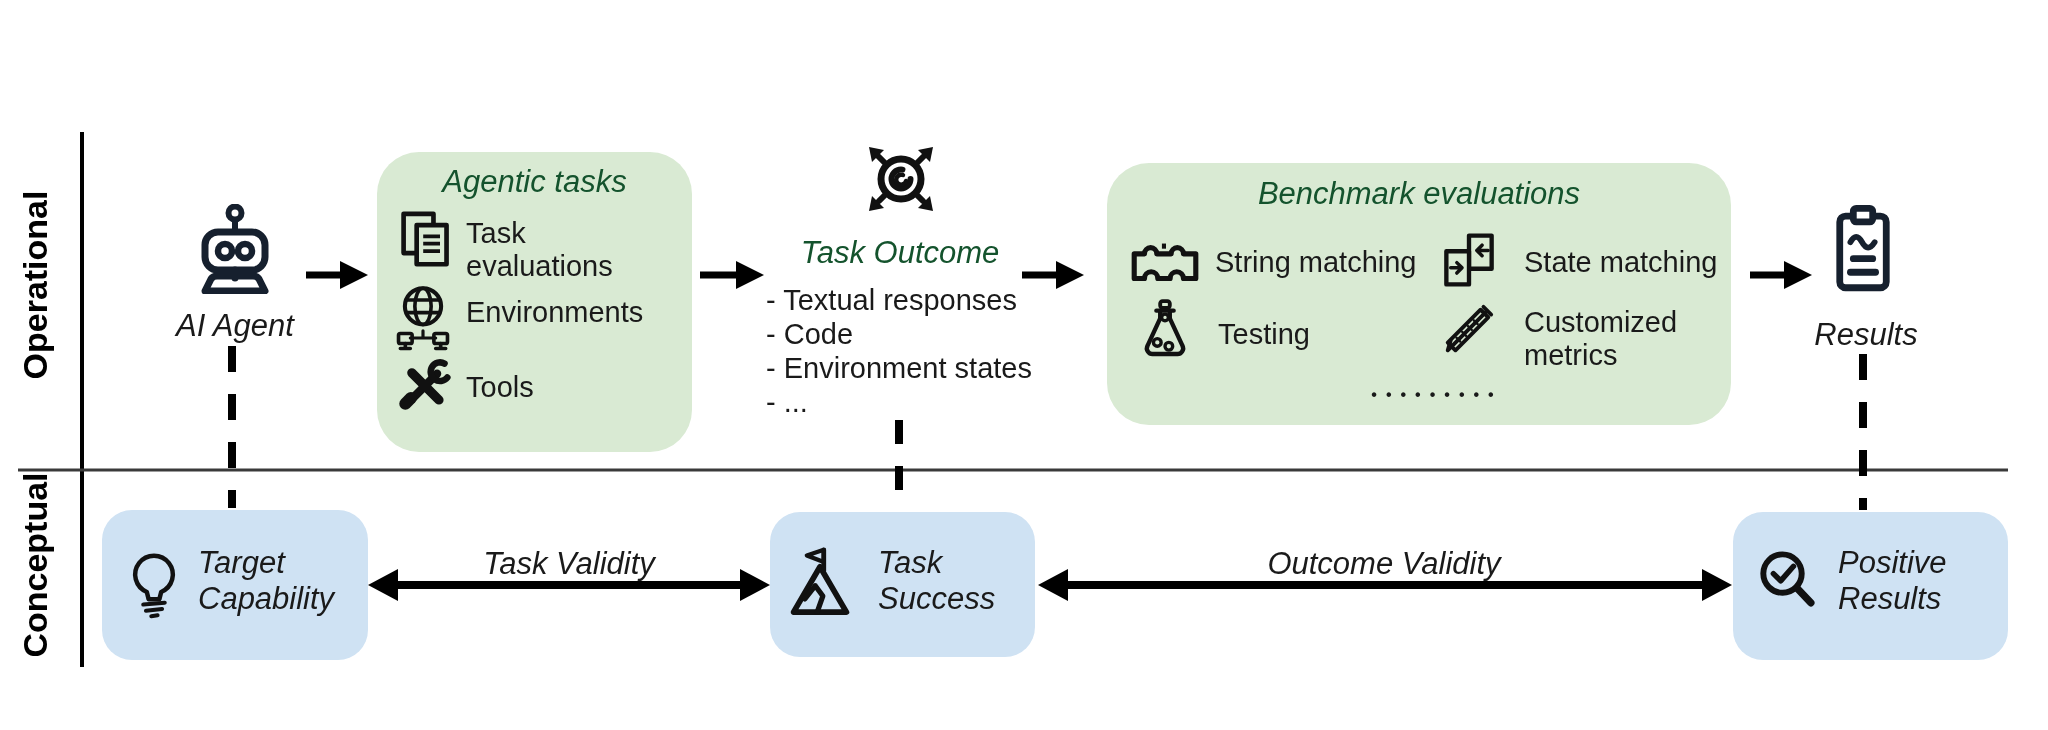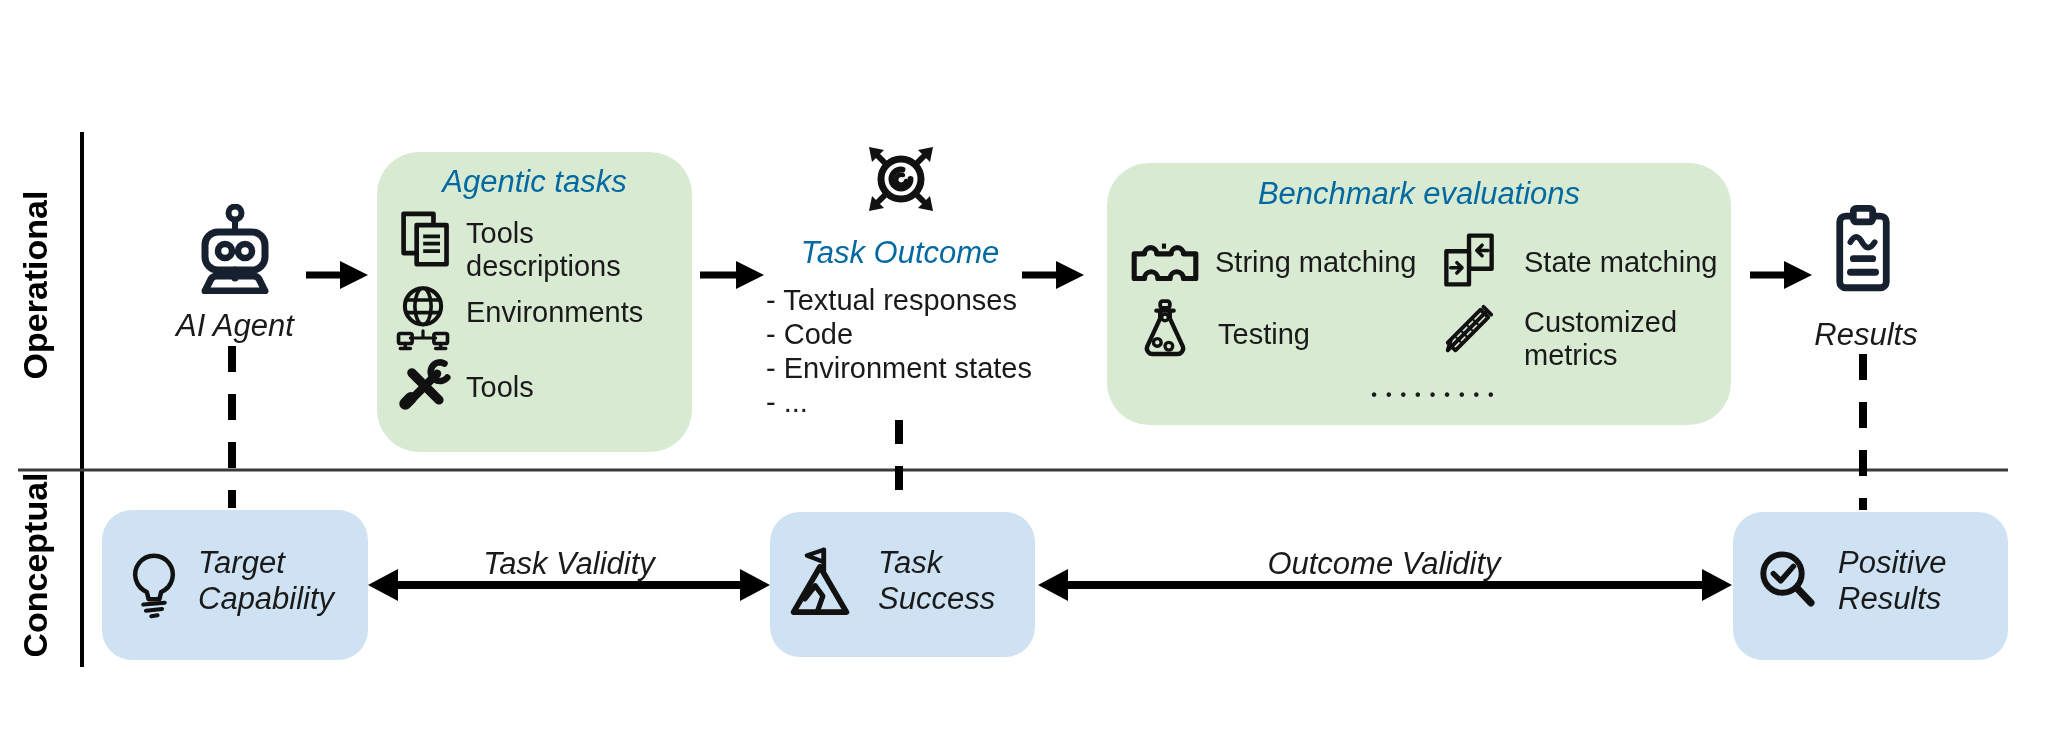--- a/index.html
+++ b/index.html
@@ -3,21 +3,21 @@
 <meta charset="utf-8">
 <style>
   html,body{margin:0;padding:0;background:#ffffff;}
   .canvas{
     position:relative;width:2048px;height:730px;background:#ffffff;
     font-family:"Liberation Sans",sans-serif;color:#111;overflow:hidden;
   }
   svg.overlay{position:absolute;left:0;top:0;width:2048px;height:730px;pointer-events:none;}
   .greenbox{position:absolute;background:#d9ead3;border-radius:42px;}
   .bluebox{position:absolute;background:#cfe2f3;border-radius:30px;}
-  .boxtitle{position:absolute;font-style:italic;font-size:31px;text-align:center;color:#0369a1;}
+  .boxtitle{position:absolute;font-style:italic;font-size:31px;text-align:center;color:#14532d;}
   .lbl{position:absolute;font-size:29px;color:#1a1a1a;line-height:33px;}
   .ital{font-style:italic;font-size:31px;}
   .center{text-align:center;margin-top:8px;}
   .axis-lbl{position:absolute;width:340px;height:40px;font-weight:bold;font-size:34px;
     text-align:center;transform:rotate(-90deg);color:#000;}
   .bullets{white-space:pre-line;}
   .big-lbl{line-height:36px;}
   .dots{position:absolute;font-size:16px;letter-spacing:9px;font-weight:bold;color:#1a1a1a;text-align:center;}
   .icon{position:absolute;}
 </style>
@@ -94,21 +94,21 @@
 
   <div class="boxtitle" style="left:377px;top:164px;width:315px;">Agentic tasks</div>
 
   <svg class="icon" style="left:398px;top:210px;" width="56" height="60" viewBox="0 0 60 64">
     <g stroke="#111" fill="none" stroke-linejoin="round">
       <rect x="6" y="4" width="32" height="42" stroke-width="5"></rect>
       <rect x="20" y="16" width="32" height="42" stroke-width="5" fill="#d9ead3"></rect>
       <path d="M27,28 H45 M27,36 H45 M27,44 H45" stroke-width="4"></path>
     </g>
   </svg>
-  <div class="lbl" style="left:466px;top:217px;width:205px;">Tools descriptions</div>
+  <div class="lbl" style="left:466px;top:217px;width:205px;">Task evaluations</div>
 
   <svg class="icon" style="left:394px;top:283px;" width="58" height="72" viewBox="0 0 64 78">
     <g stroke="#111" fill="none" stroke-linecap="round">
       <circle cx="32" cy="25" r="20" stroke-width="4.5"></circle>
       <ellipse cx="32" cy="25" rx="9" ry="20" stroke-width="4"></ellipse>
       <path d="M14,18 H50 M14,32 H50" stroke-width="4"></path>
       <path d="M18,60 H46 M32,52 V60" stroke-width="3.5"></path>
       <g stroke-width="4">
         <rect x="5" y="55" width="15" height="11" rx="2"></rect>
         <path d="M12.5,66 V71 M7,71.5 H18"></path>

